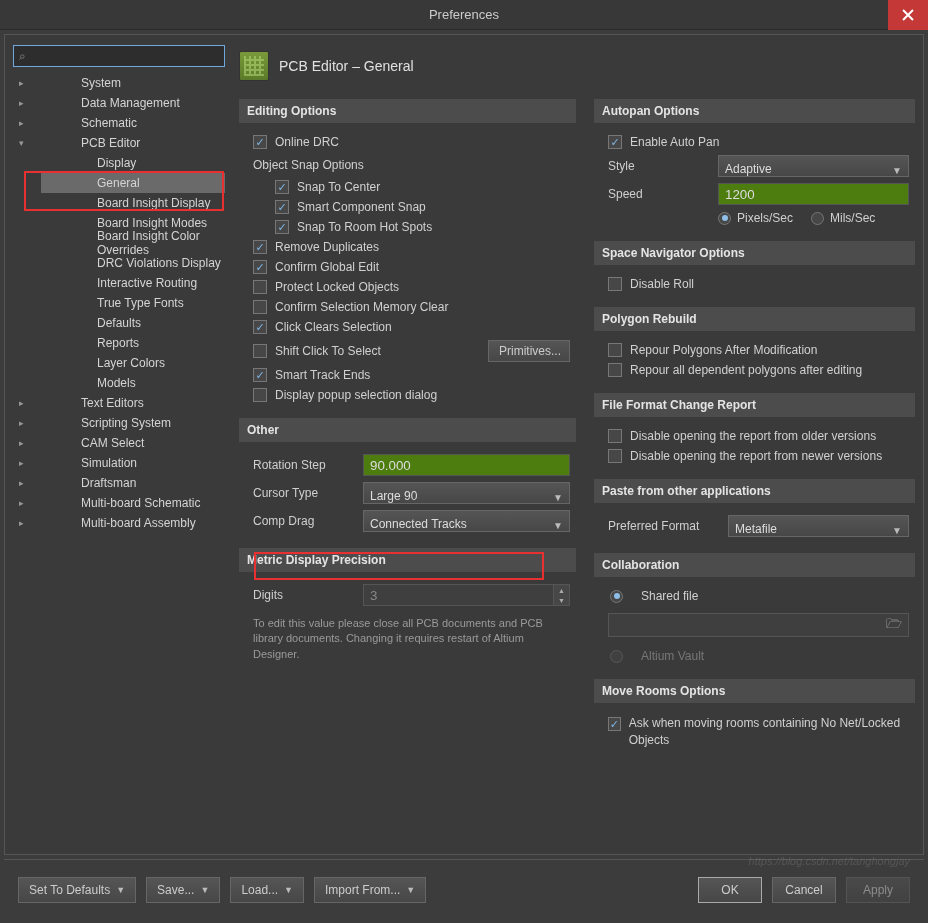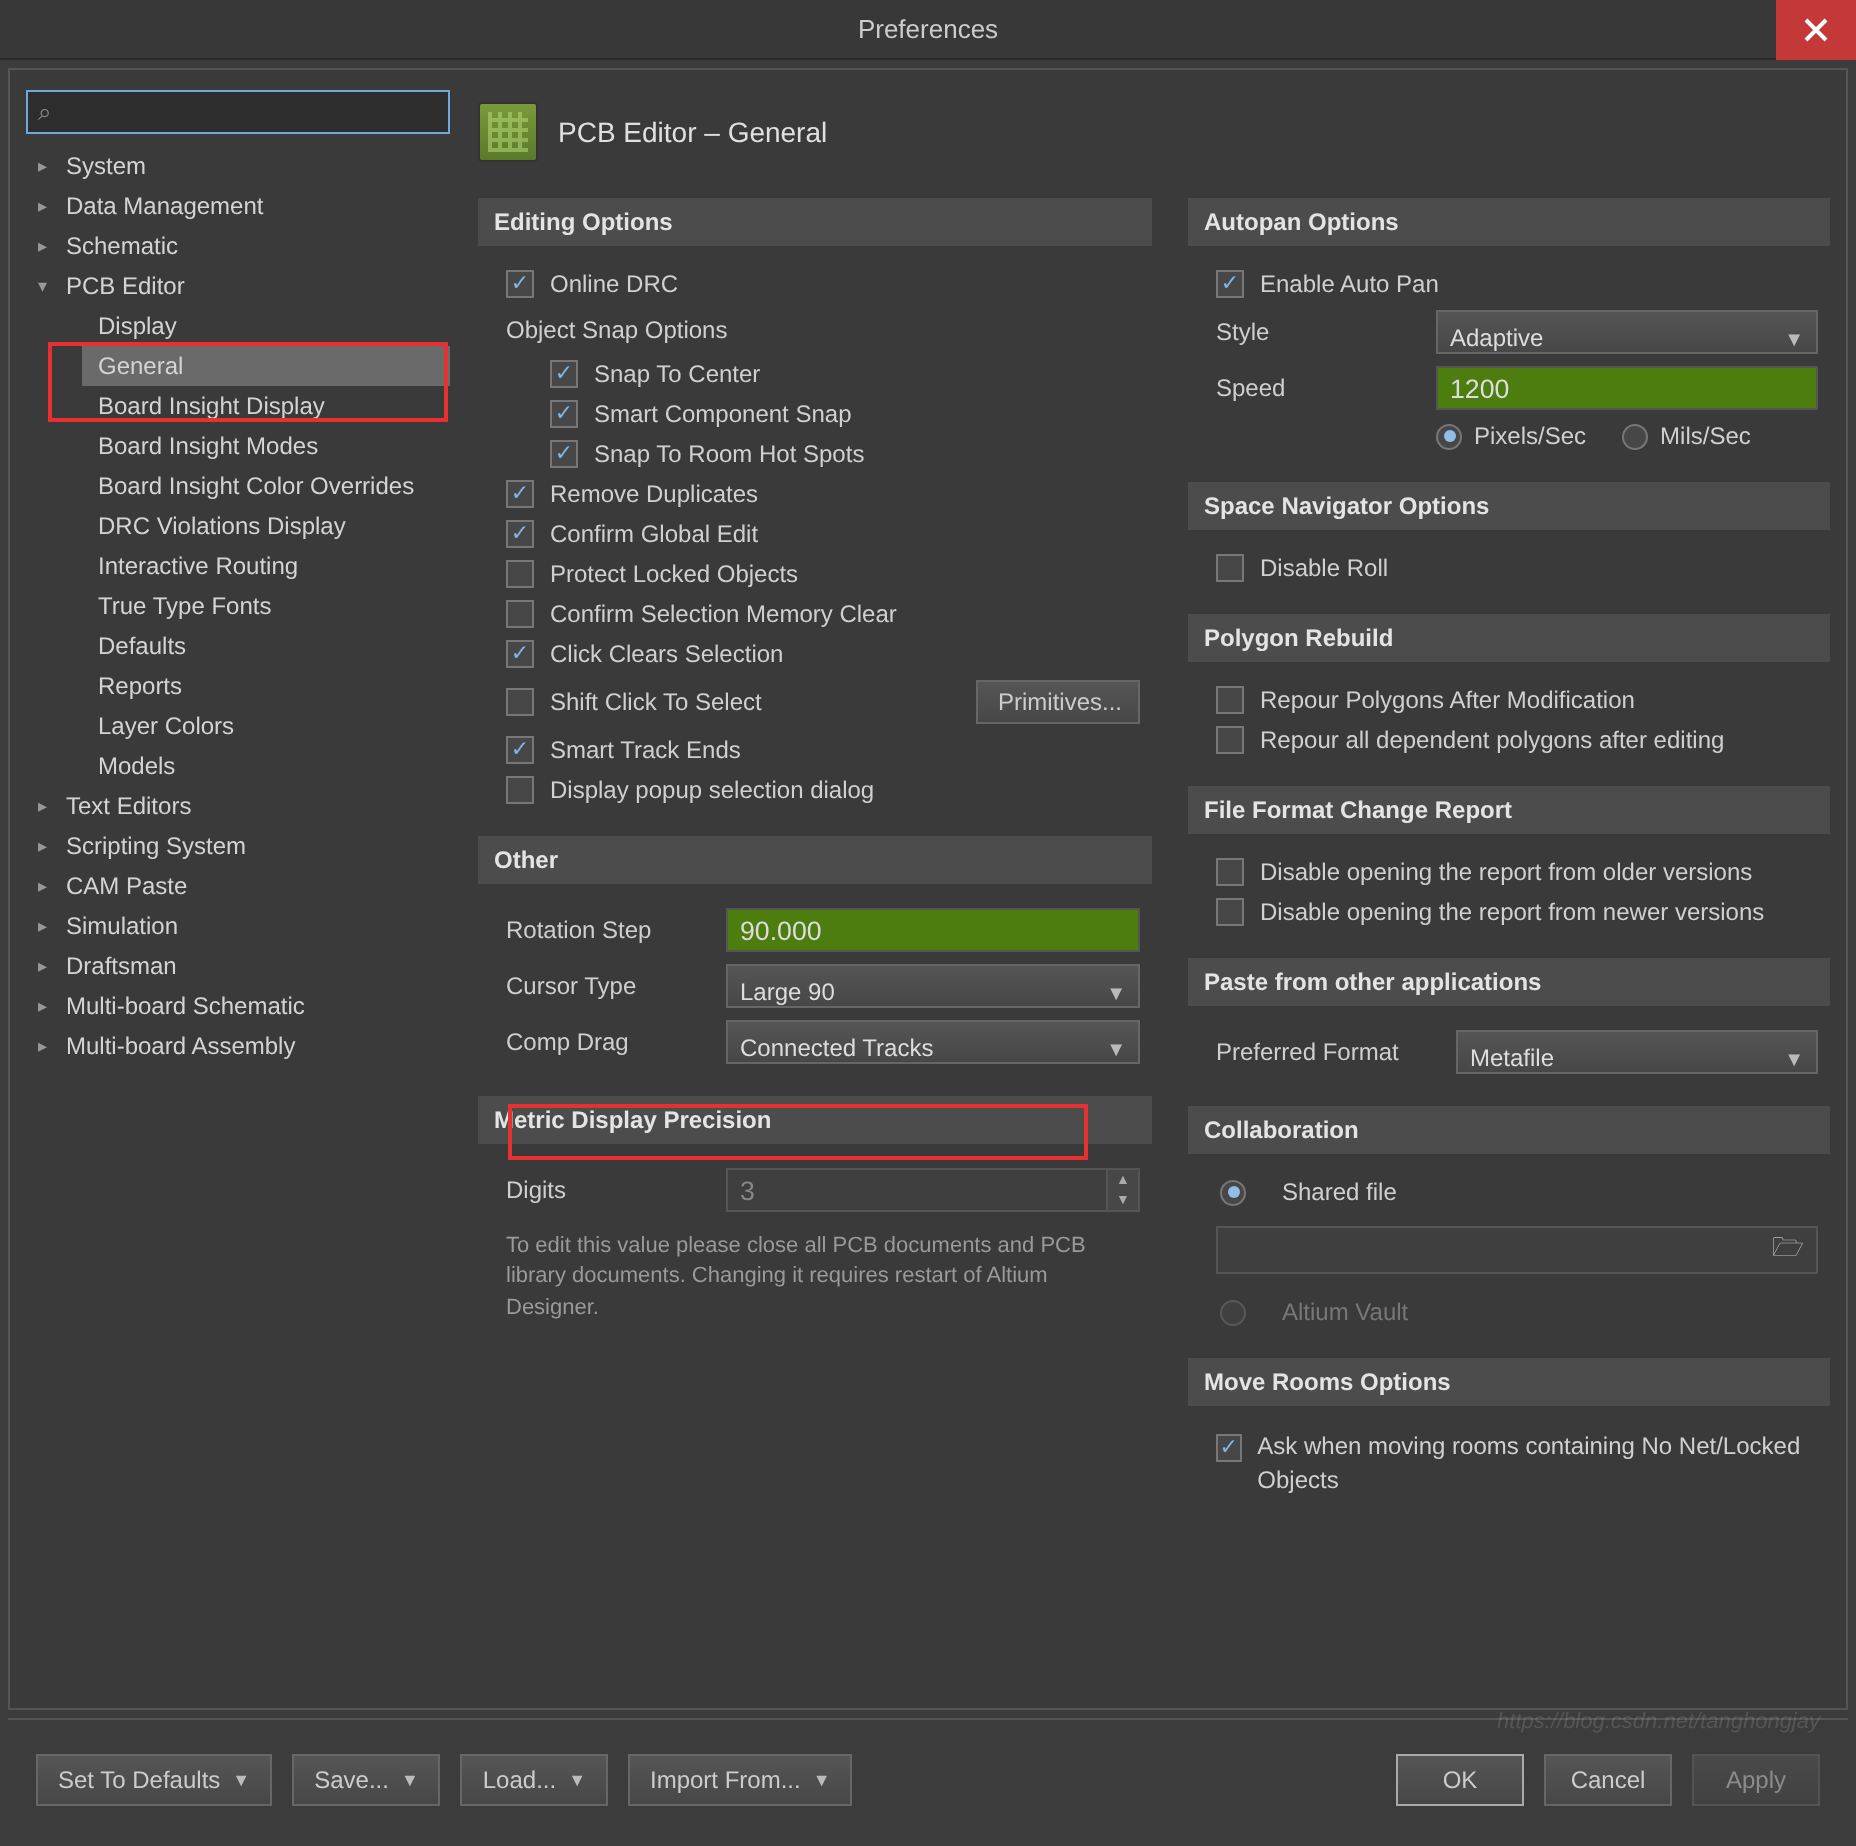--- a/index.html
+++ b/index.html
@@ -11,21 +11,21 @@
 .close-btn svg { width: 14px; height: 14px; }
 .body-area { flex: 1; display: flex; padding: 8px; gap: 6px; border: 1px solid #555; margin: 4px; background: #3a3a3a; }
 .sidebar { width: 212px; display: flex; flex-direction: column; }
 .search-wrap { padding: 2px 0 6px 0; }
 .search-input { width: 100%; height: 22px; background: #2d2d2d; border: 1px solid #6fa8dc; color: #ccc; padding: 0 4px 0 22px; font-size: 12px; }
 .search-wrap { position: relative; }
 .search-wrap .sicon { position: absolute; left: 6px; top: 6px; color: #888; }
 .tree { flex: 1; overflow: auto; }
 .tree-item { display: flex; align-items: center; height: 20px; padding-left: 6px; cursor: pointer; color: #d4d4d4; }
 .tree-item .arrow { width: 12px; display: inline-block; color: #999; font-size: 9px; }
-.tree-item .lbl { padding-left: 2px; }
+.tree-item .lbl { padding-left: 2px; margin-left: 48px; }
 .tree-sub { padding-left: 28px; }
 .tree-sub .tree-item { padding-left: 6px; }
 .selected { background: #6a6a6a; }
 .hl-red { border: 2px solid #e83030; }
 .hl-box1 { position: absolute; left: 24px; top: 171px; width: 200px; height: 40px; pointer-events: none; z-index: 10; }
 .hl-box2 { position: absolute; left: 254px; top: 552px; width: 290px; height: 28px; pointer-events: none; z-index: 10; }
 .content { flex: 1; display: flex; flex-direction: column; overflow: auto; }
 .page-header { display: flex; align-items: center; gap: 10px; padding: 8px 8px 14px 8px; }
 .page-icon { width: 30px; height: 30px; background: linear-gradient(#7a9a3a,#5a7a2a); border: 1px solid #333; border-radius: 2px; position: relative; }
 .page-icon::after { content: ""; position: absolute; inset: 4px; background: repeating-linear-gradient(90deg, #b6d977 0 2px, transparent 2px 5px), repeating-linear-gradient(0deg, #b6d977 0 2px, transparent 2px 5px); opacity: .55; }
@@ -143,21 +143,21 @@
         <div class="tree-item">
             <span class="arrow">▸</span>
             <span class="lbl">Text Editors</span>
           </div>
         <div class="tree-item">
             <span class="arrow">▸</span>
             <span class="lbl">Scripting System</span>
           </div>
         <div class="tree-item">
             <span class="arrow">▸</span>
-            <span class="lbl">CAM Paste</span>
+            <span class="lbl">CAM Select</span>
           </div>
         <div class="tree-item">
             <span class="arrow">▸</span>
             <span class="lbl">Simulation</span>
           </div>
         <div class="tree-item">
             <span class="arrow">▸</span>
             <span class="lbl">Draftsman</span>
           </div>
         <div class="tree-item">

